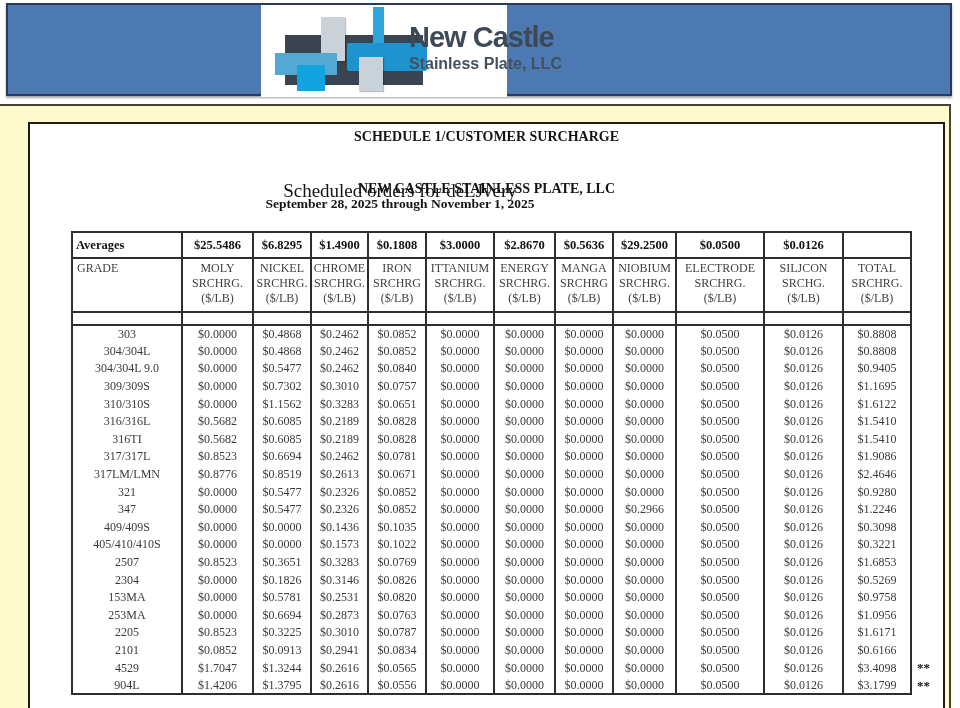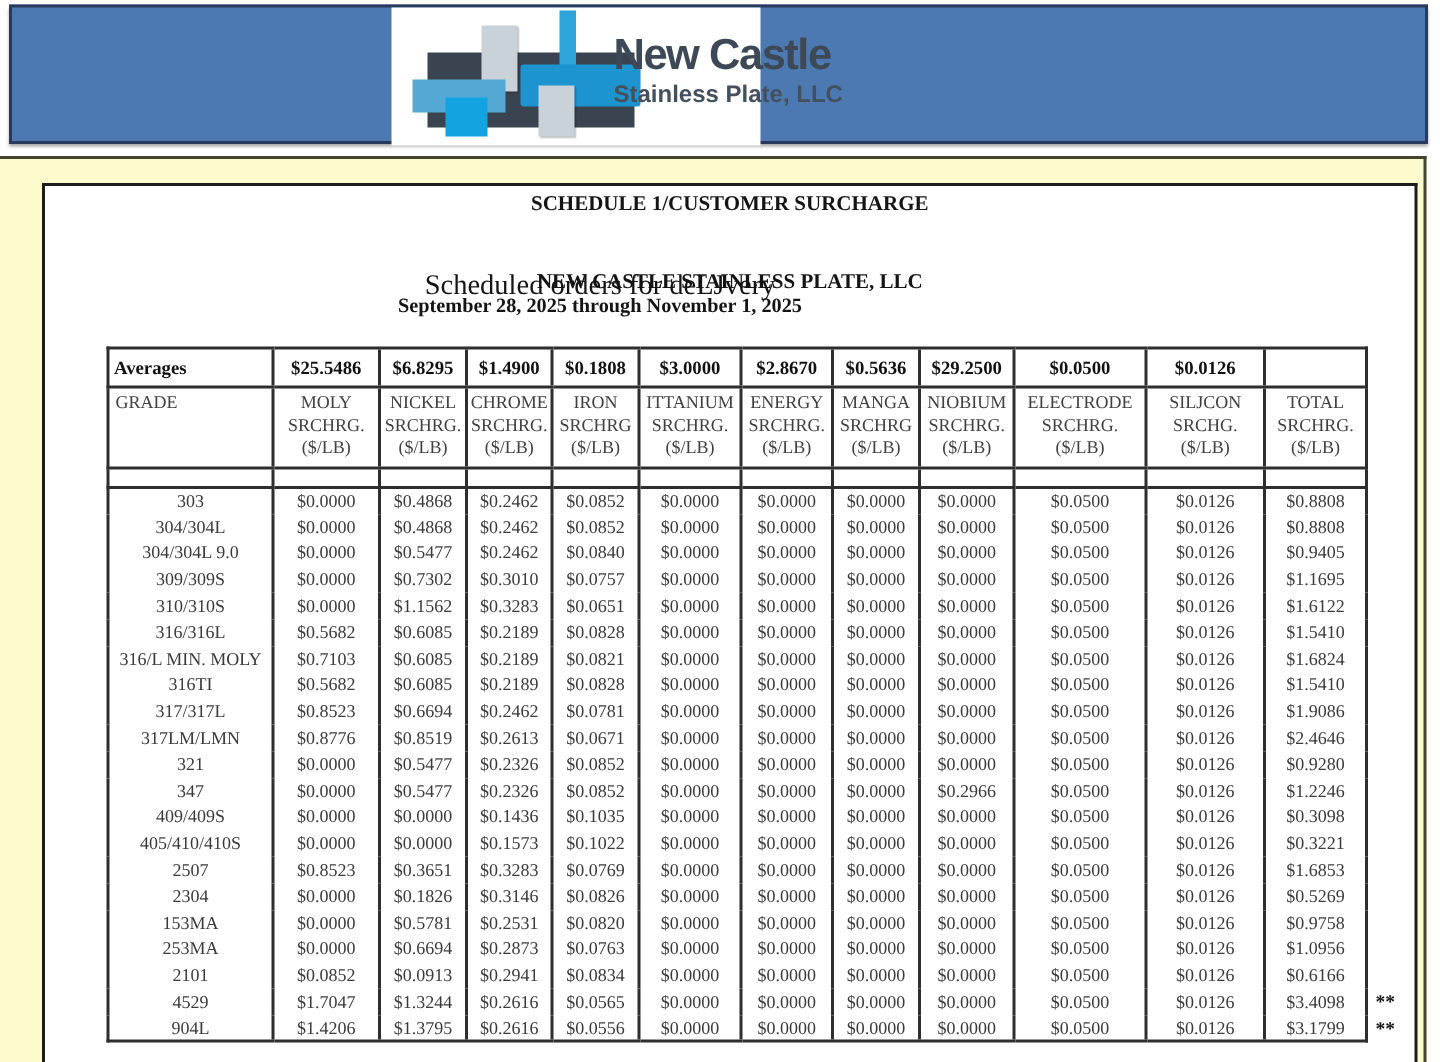--- a/index.html
+++ b/index.html
@@ -282,35 +282,20 @@
             <td>$0.0000</td>
             <td>$0.0000</td>
             <td>$0.0000</td>
             <td>$0.0000</td>
             <td>$0.0500</td>
             <td>$0.0126</td>
             <td class="col-last">$1.5410</td>
             <td class="c-note"></td>
           </tr>
           <tr class="data-row">
-            <td class="c-grade">316/L MIN. MOLY</td>
-            <td>$0.7103</td>
-            <td>$0.6085</td>
-            <td>$0.2189</td>
-            <td>$0.0821</td>
-            <td>$0.0000</td>
-            <td>$0.0000</td>
-            <td>$0.0000</td>
-            <td>$0.0000</td>
-            <td>$0.0500</td>
-            <td>$0.0126</td>
-            <td class="col-last">$1.6824</td>
-            <td class="c-note"></td>
-          </tr>
-          <tr class="data-row">
             <td class="c-grade">316TI</td>
             <td>$0.5682</td>
             <td>$0.6085</td>
             <td>$0.2189</td>
             <td>$0.0828</td>
             <td>$0.0000</td>
             <td>$0.0000</td>
             <td>$0.0000</td>
             <td>$0.0000</td>
             <td>$0.0500</td>
@@ -459,20 +444,35 @@
             <td>$0.6694</td>
             <td>$0.2873</td>
             <td>$0.0763</td>
             <td>$0.0000</td>
             <td>$0.0000</td>
             <td>$0.0000</td>
             <td>$0.0000</td>
             <td>$0.0500</td>
             <td>$0.0126</td>
             <td class="col-last">$1.0956</td>
+            <td class="c-note"></td>
+          </tr>
+          <tr class="data-row">
+            <td class="c-grade">2205</td>
+            <td>$0.8523</td>
+            <td>$0.3225</td>
+            <td>$0.3010</td>
+            <td>$0.0787</td>
+            <td>$0.0000</td>
+            <td>$0.0000</td>
+            <td>$0.0000</td>
+            <td>$0.0000</td>
+            <td>$0.0500</td>
+            <td>$0.0126</td>
+            <td class="col-last">$1.6171</td>
             <td class="c-note"></td>
           </tr>
           <tr class="data-row">
             <td class="c-grade">2101</td>
             <td>$0.0852</td>
             <td>$0.0913</td>
             <td>$0.2941</td>
             <td>$0.0834</td>
             <td>$0.0000</td>
             <td>$0.0000</td>

